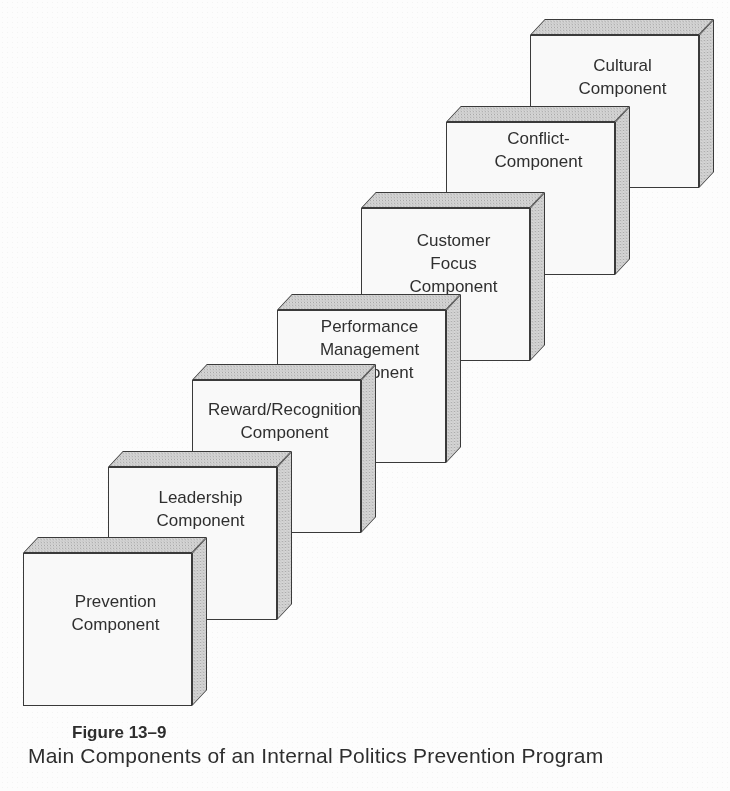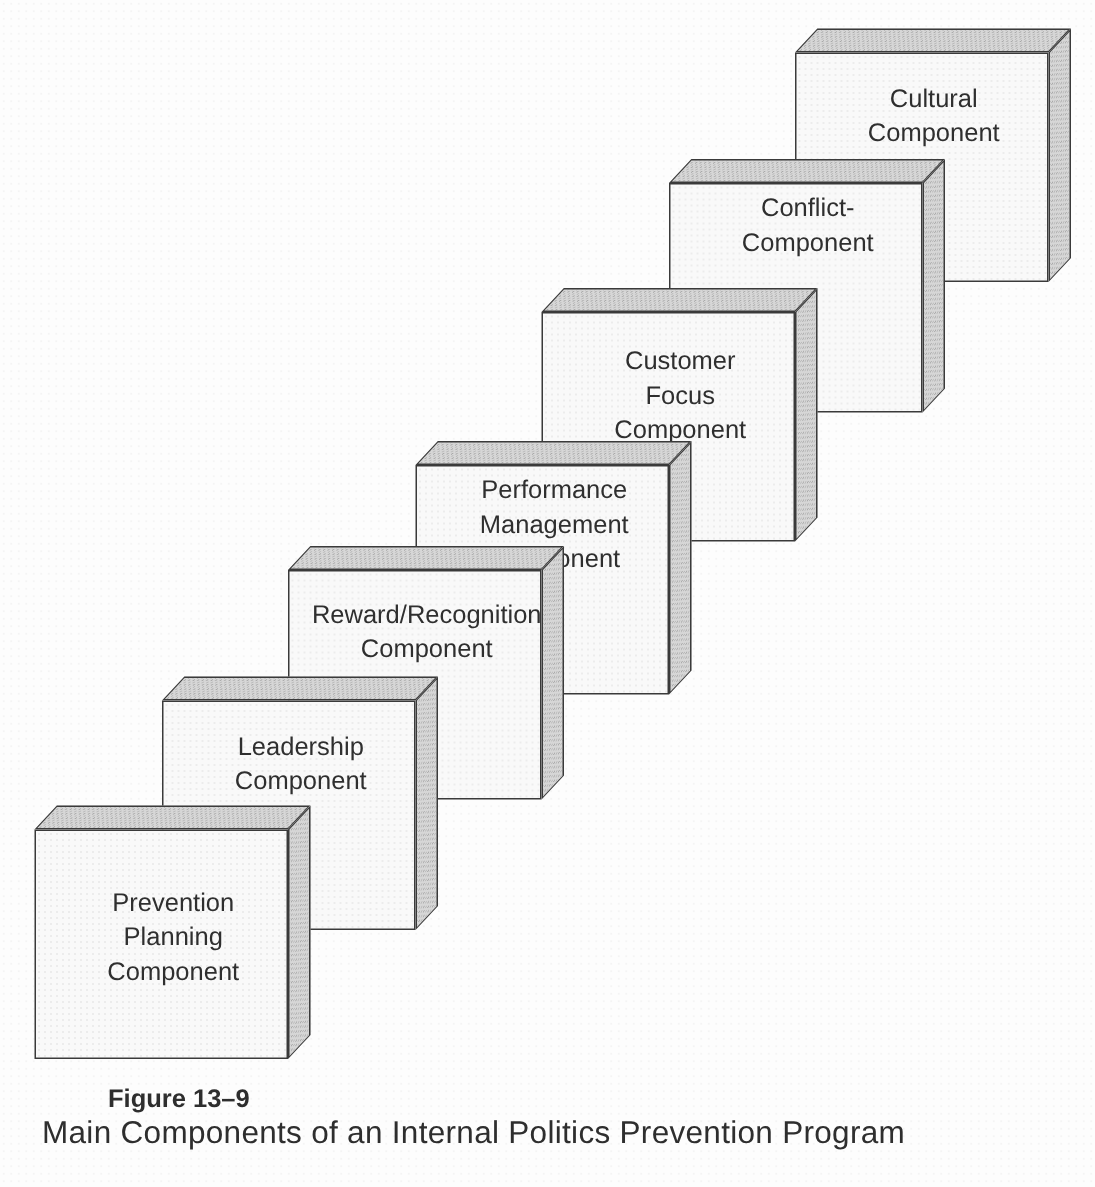--- a/index.html
+++ b/index.html
@@ -96,21 +96,20 @@
 <body>
 
 <div class="page">
   <div class="diagram-canvas">
       <div class="block" style="left: 23px; top: 537px; z-index: 50;">
     <div class="face face-top"></div>
     <div class="face face-right"></div>
     <div class="face face-front"></div>
     <div class="block-label" style="top: 16px; padding-top: 37px;">
           <div>Prevention</div>
-          <div>Planning</div>
           <div>Component</div>
         </div>
   </div>
       <div class="block" style="left: 108px; top: 451px; z-index: 49;">
     <div class="face face-top"></div>
     <div class="face face-right"></div>
     <div class="face face-front"></div>
     <div class="block-label" style="top: 16px; padding-top: 19px;">
           <div>Leadership</div>
           <div>Component</div>

